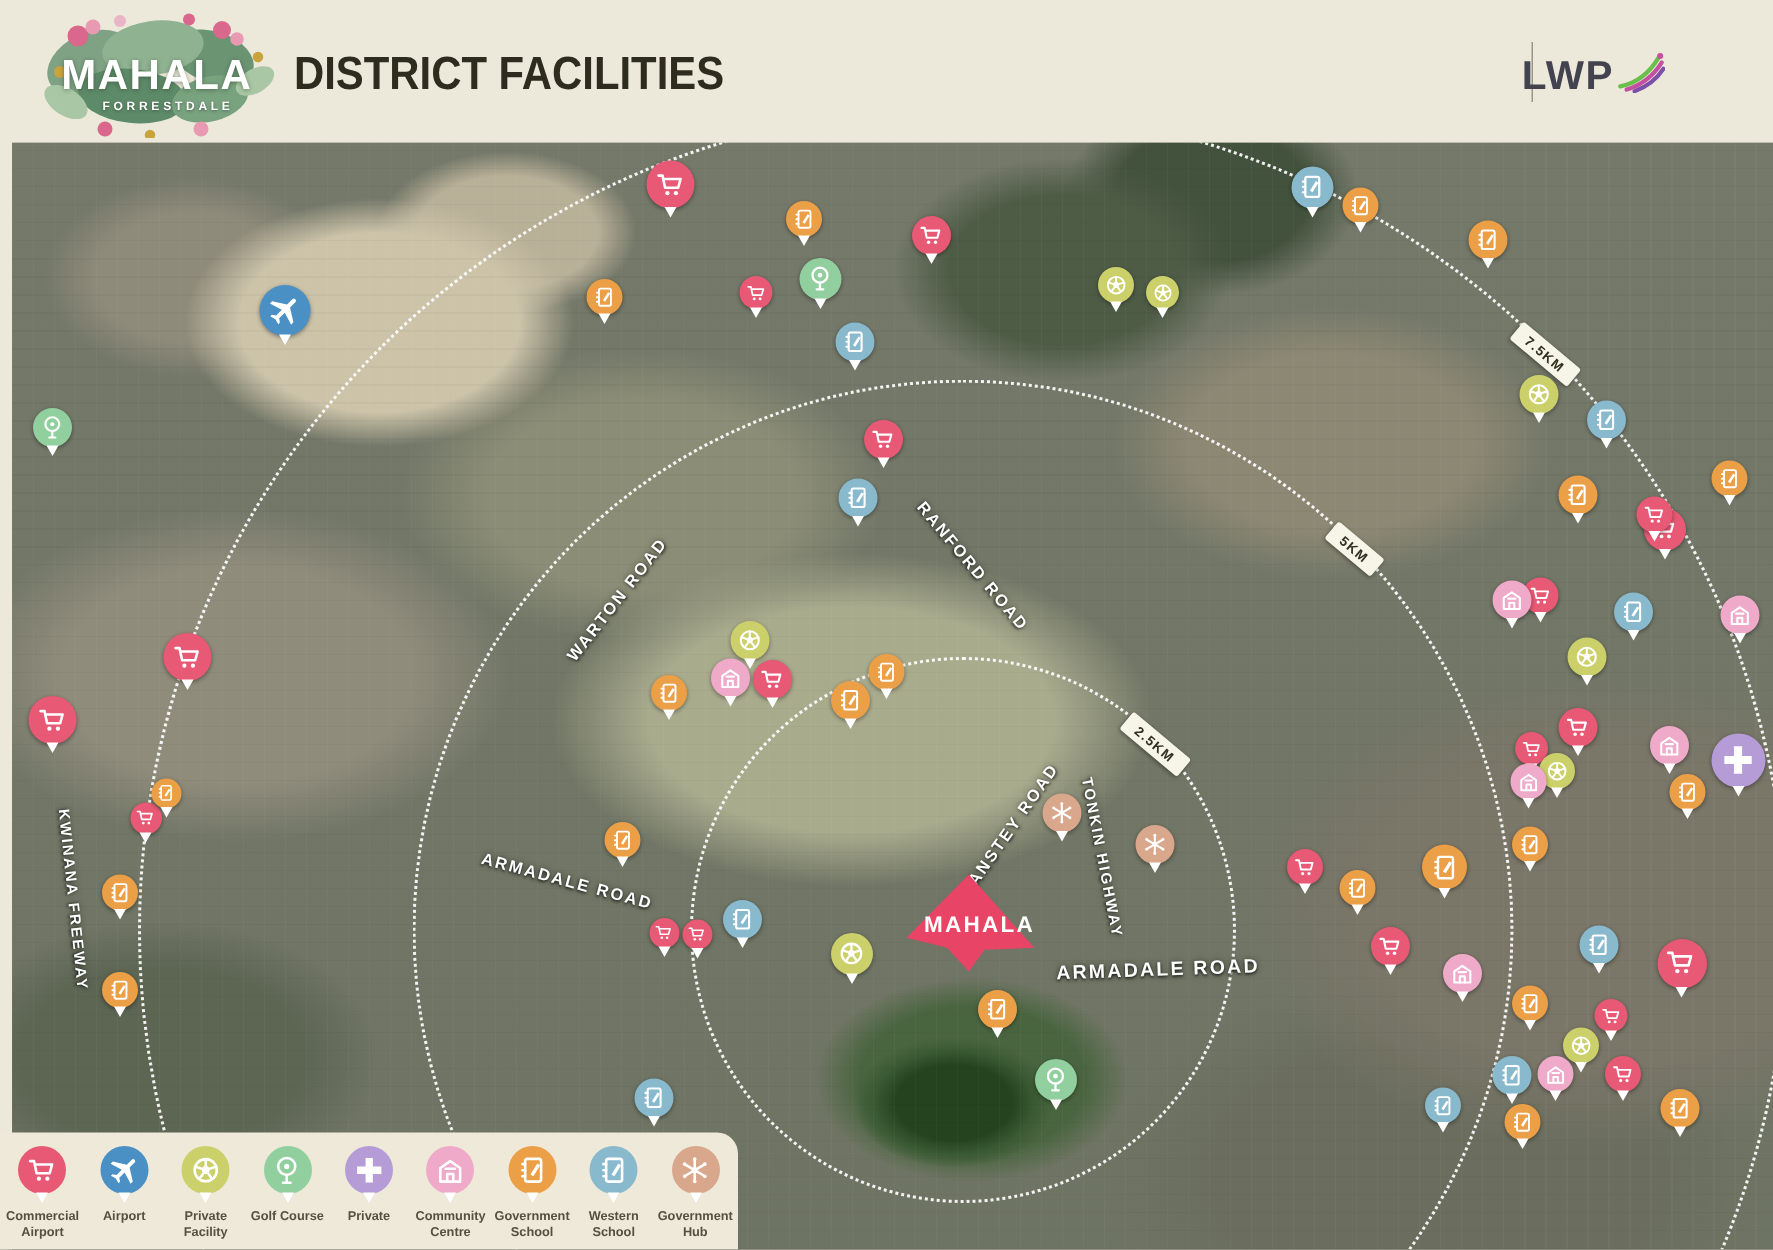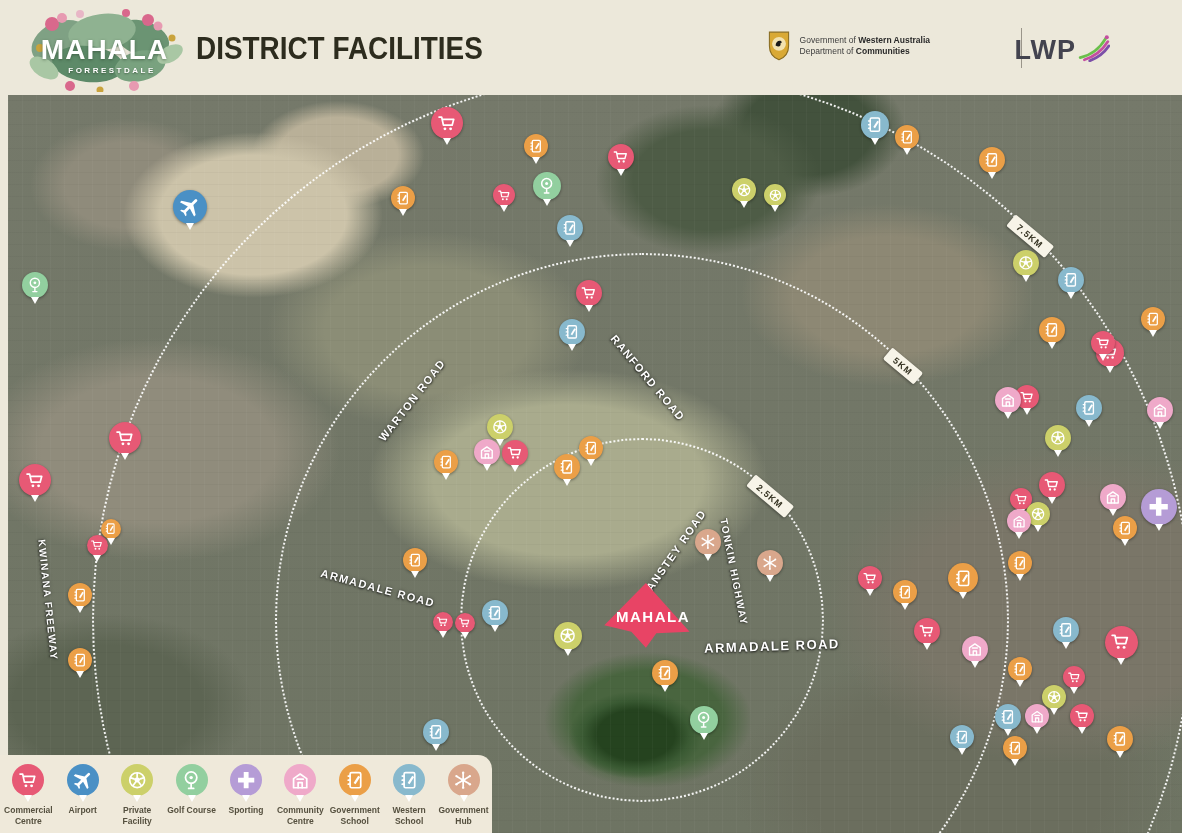--- a/index.html
+++ b/index.html
@@ -94,31 +94,20 @@
       <circle cx="48" cy="82" r="5" fill="#d9688c"></circle>
         <circle cx="112" cy="82" r="5" fill="#e79ab1"></circle>
       <circle cx="78" cy="86" r="3.5" fill="#c9a33c"></circle>
     </svg>
     <div class="logo-title">MAHALA</div>
     <div class="logo-sub">FORRESTDALE</div>
   </div>
 
   <div class="page-title">DISTRICT FACILITIES</div>
 
-  <div class="gov-block">
-    <svg width="26" height="32" viewBox="0 0 24 30">
-      <path d="M3 2h18v13c0 7-4 11-9 13-5-2-9-6-9-13z" fill="#d9a935" stroke="#8a6d22" stroke-width="1"></path>
-      <circle cx="12" cy="13" r="6.5" fill="#f2e2b0"></circle>
-      <path d="M8.8 14.5c.2-2.6 1.8-4.4 3.9-4.4 1.1 0 1.8.6 1.8 1.3 0 .6-.5 1-1.2 1 .9 2.2-1.2 4.4-4.5 2.1z" fill="#1a1a1a"></path>
-    </svg>
-    <div class="gov-text">
-      <div><span>Government of </span><b>Western Australia</b></div>
-      <div><span>Department of </span><b>Communities</b></div>
-    </div>
-  </div>
 
   <div class="header-divider"></div>
 
   <div class="lwp-block">
     <div class="lwp-text">LWP</div>
     <svg width="32" height="28" viewBox="0 0 30 26">
       <path d="M2 22 C12 20 20 14 26 4" stroke="#6abf4b" fill="none" stroke-width="2.6" stroke-linecap="round"></path>
       <path d="M6 24 C16 21 23 15 28 7" stroke="#c54fa0" fill="none" stroke-width="2.6" stroke-linecap="round"></path>
       <path d="M11 25 C19 22 25 17 29 11" stroke="#7c4fa8" fill="none" stroke-width="2.6" stroke-linecap="round"></path>
       <circle cx="27" cy="3" r="1.9" fill="#c54fa0"></circle>
@@ -817,21 +806,21 @@
     <div class="legend-item">
       <span class="legend-pin" style="background:#e75975">
         <span class="tail"></span>
         <svg viewBox="0 0 24 24" fill="none" stroke="#fff" stroke-width="1.7" stroke-linecap="round" stroke-linejoin="round">
           <style>.f{fill:#fff;stroke:none;}</style>
           <path d="M4 6h2.6l1.7 8h8.6l1.6-5.8H7.2"></path>
           <circle class="f" cx="9.8" cy="17.6" r="1.4"></circle>
           <circle class="f" cx="15.4" cy="17.6" r="1.4"></circle>
         </svg>
       </span>
-      <span class="legend-label">Commercial Centre</span>
+      <span class="legend-label">Commercial Airport</span>
     </div>
     <div class="legend-item">
       <span class="legend-pin" style="background:#4a90c5">
         <span class="tail"></span>
         <svg viewBox="0 0 24 24" fill="none" stroke="#fff" stroke-width="1.7" stroke-linecap="round" stroke-linejoin="round">
           <style>.f{fill:#fff;stroke:none;}</style>
           <path class="f" transform="rotate(45 12 12)" d="M21 15.5v-2l-8-5V3.8a1.3 1.3 0 0 0-2.6 0v4.7l-8 5v2l8-2.4v4.9l-2.2 1.6V21l3.5-1 3.5 1v-1.4L13 18v-4.9z"></path>
         </svg>
       </span>
       <span class="legend-label">Airport</span>
@@ -861,21 +850,21 @@
       <span class="legend-label">Golf Course</span>
     </div>
     <div class="legend-item">
       <span class="legend-pin" style="background:#b59cd6">
         <span class="tail"></span>
         <svg viewBox="0 0 24 24" fill="none" stroke="#fff" stroke-width="1.7" stroke-linecap="round" stroke-linejoin="round">
           <style>.f{fill:#fff;stroke:none;}</style>
           <path class="f" d="M9.6 4h4.8v5.6H20v4.8h-5.6V20H9.6v-5.6H4V9.6h5.6z"></path>
         </svg>
       </span>
-      <span class="legend-label">Sporting</span>
+      <span class="legend-label">Private</span>
     </div>
     <div class="legend-item">
       <span class="legend-pin" style="background:#efa9c9">
         <span class="tail"></span>
         <svg viewBox="0 0 24 24" fill="none" stroke="#fff" stroke-width="1.7" stroke-linecap="round" stroke-linejoin="round">
           <style>.f{fill:#fff;stroke:none;}</style>
           <path d="M5.5 19.5v-9L12 6l6.5 4.5v9z"></path>
           <path d="M10 19.5v-5h4v5"></path>
           <path d="M9 11h6"></path>
         </svg>

